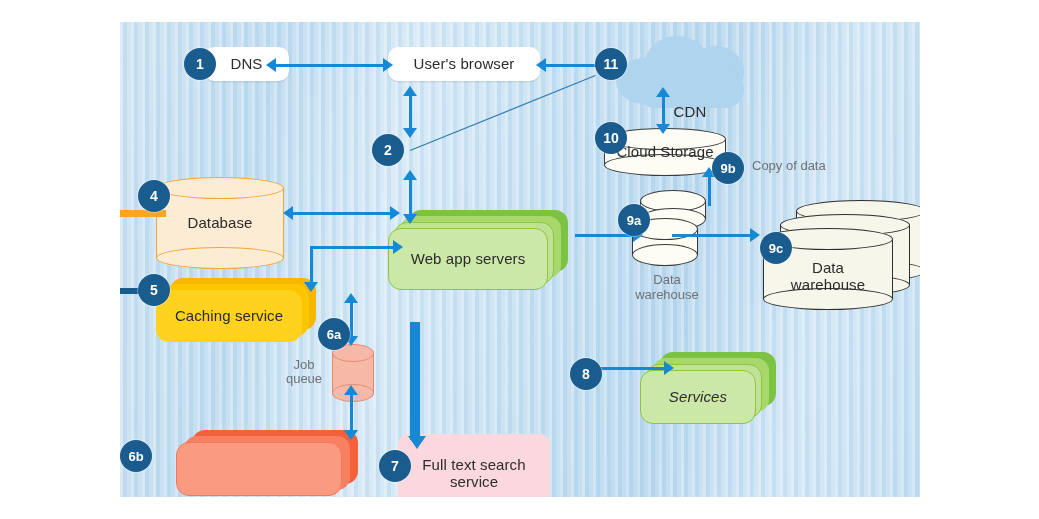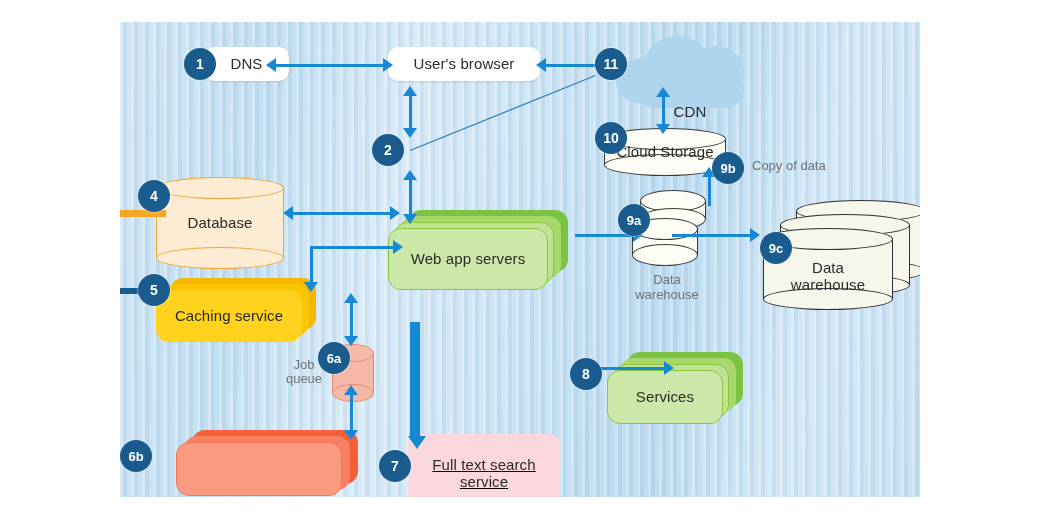--- a/index.html
+++ b/index.html
@@ -204,38 +204,38 @@
     <span class="lbl txt" style="top:58%;">Data
 warehouse</span>
   </div>
   <div class="badge sm" style="left:640px;top:210px;">9c</div>
 
   <div class="cyl" style="left:212px;top:322px;width:42px;height:58px;--fill:#f6b9a8;--ol:#e08a74;">
     <div class="body" style="top:9px;bottom:9px;"></div>
     <div class="top" style="height:18px;"></div>
     <div class="bot" style="height:18px;"></div>
   </div>
-  <div class="badge sm" style="left:198px;top:320px;text-align:center;">6a</div>
+  <div class="badge sm" style="left:198px;top:296px;text-align:center;">6a</div>
   <div class="ghost" style="left:160px;top:336px;width:48px;text-align:center;white-space:pre-line;line-height:1.1;">Job
 queue</div>
 
   <div class="stack" style="left:48px;top:408px;width:190px;height:70px;">
     <div class="card" style="left:24px;top:0;width:166px;height:54px;background:#f4603a;"></div>
     <div class="card" style="left:16px;top:6px;width:166px;height:54px;background:#f88062;"></div>
     <div class="card" style="left:8px;top:12px;width:166px;height:54px;background:#fa9b81;border:1px solid #f4775c;"></div>
   </div>
   <div class="badge sm" style="left:0px;top:418px;">6b</div>
 
-  <div class="node rbox pink" style="left:288px;top:412px;width:152px;height:78px;text-decoration:underline;">
+  <div class="node rbox pink" style="left:278px;top:412px;width:152px;height:78px;">
     <span class="lbl">Full text search
 service</span>
   </div>
   <div class="badge" style="left:259px;top:428px;">7</div>
 
-  <div class="stack" style="left:487px;top:330px;width:140px;height:76px;">
+  <div class="stack" style="left:520px;top:330px;width:140px;height:76px;font-style:italic;">
     <div class="card" style="left:20px;top:0;width:116px;height:54px;background:#7cc243;"></div>
     <div class="card" style="left:13px;top:6px;width:116px;height:54px;background:#a8d86b;"></div>
     <div class="card" style="left:6px;top:12px;width:116px;height:54px;background:#bfe295;border:1px solid #8cc63f;"></div>
     <div class="card front" style="left:0px;top:18px;width:116px;height:54px;background:#cbe8a8;border:1px solid #8cc63f;">
       <span class="lbl">Services</span>
     </div>
   </div>
   <div class="badge" style="left:450px;top:336px;">8</div>
 
 </div>

